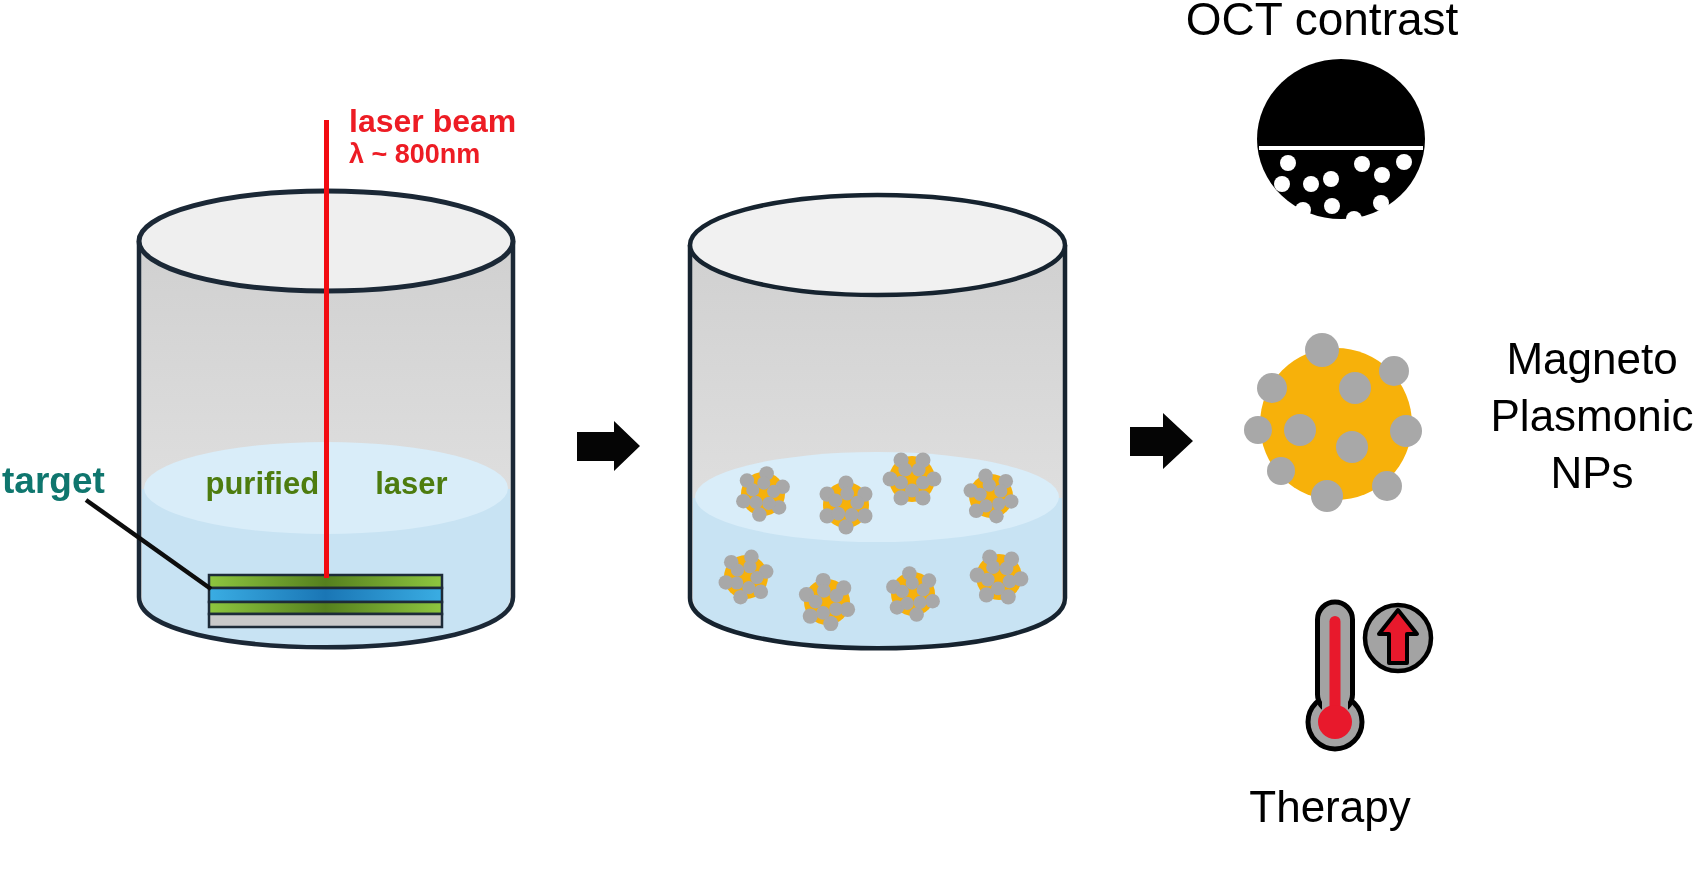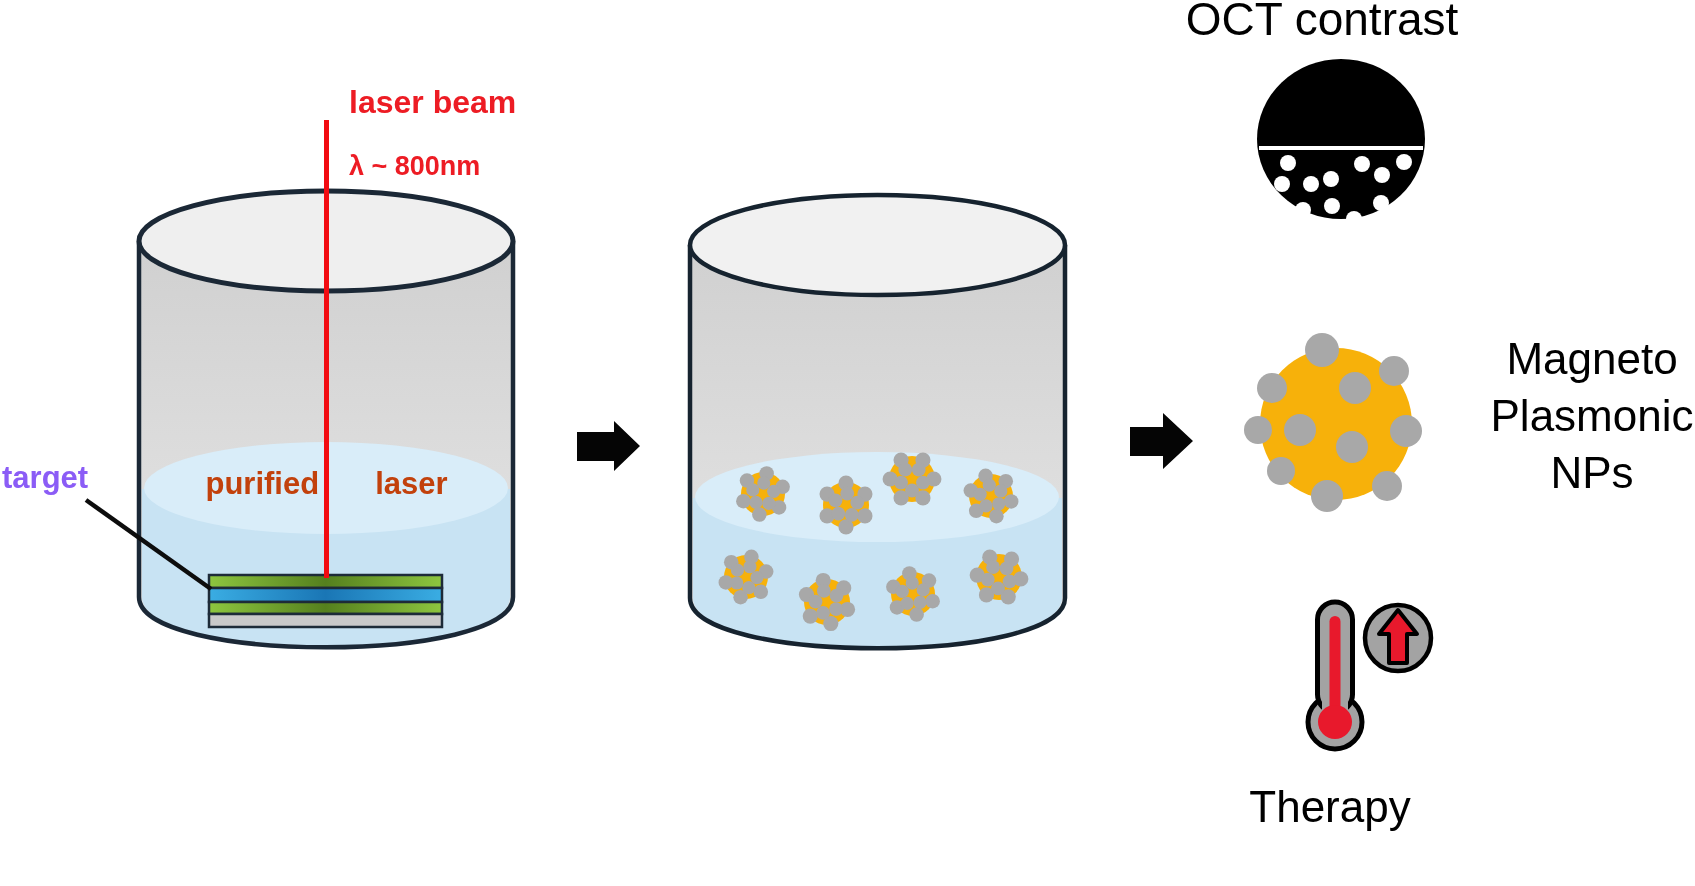--- a/index.html
+++ b/index.html
@@ -1,24 +1,24 @@
 <!DOCTYPE html>
 <html><head>
 <meta charset="utf-8">
 <style>
   html,body{margin:0;padding:0;background:#ffffff;}
   #canvas{position:relative;width:1695px;height:886px;background:#ffffff;overflow:hidden;
           font-family:"Liberation Sans","DejaVu Sans",sans-serif;}
   #scene{position:absolute;left:0;top:0;}
   .txt{position:absolute;white-space:nowrap;color:#0a0a0a;}
-  .laser-label{left:349px;top:84px;font-size:32px;font-weight:bold;color:#ed1c24;}
-  .wavelength-label{left:349px;top:151px;font-size:27px;font-weight:bold;color:#ed1c24;}
-  .target-label{left:2px;top:460px;font-size:31px;font-weight:bold;color:#8b5cf6;}
+  .laser-label{left:349px;top:103px;font-size:32px;font-weight:bold;color:#ed1c24;}
+  .wavelength-label{left:349px;top:139px;font-size:27px;font-weight:bold;color:#ed1c24;}
+  .target-label{left:2px;top:460px;font-size:37px;font-weight:bold;color:#0f766e;}
   .water-row{position:absolute;left:139px;top:466px;width:375px;display:flex;
-             justify-content:center;gap:56px;font-size:31px;font-weight:bold;color:#c2410c;}
+             justify-content:center;gap:56px;font-size:31px;font-weight:bold;color:#4d7c0f;}
   .oct-label{left:1157px;top:-8px;width:330px;text-align:center;font-size:46px;color:#000000;}
   .magneto-block{left:1412px;top:330px;width:360px;text-align:center;font-size:44px;
                  line-height:57px;color:#000000;}
   .photothermal-block{left:1140px;top:780px;width:380px;text-align:center;font-size:44px;
                       line-height:54px;color:#000000;}
 </style>
 </head>
 <body>
 
 <div id="canvas">

